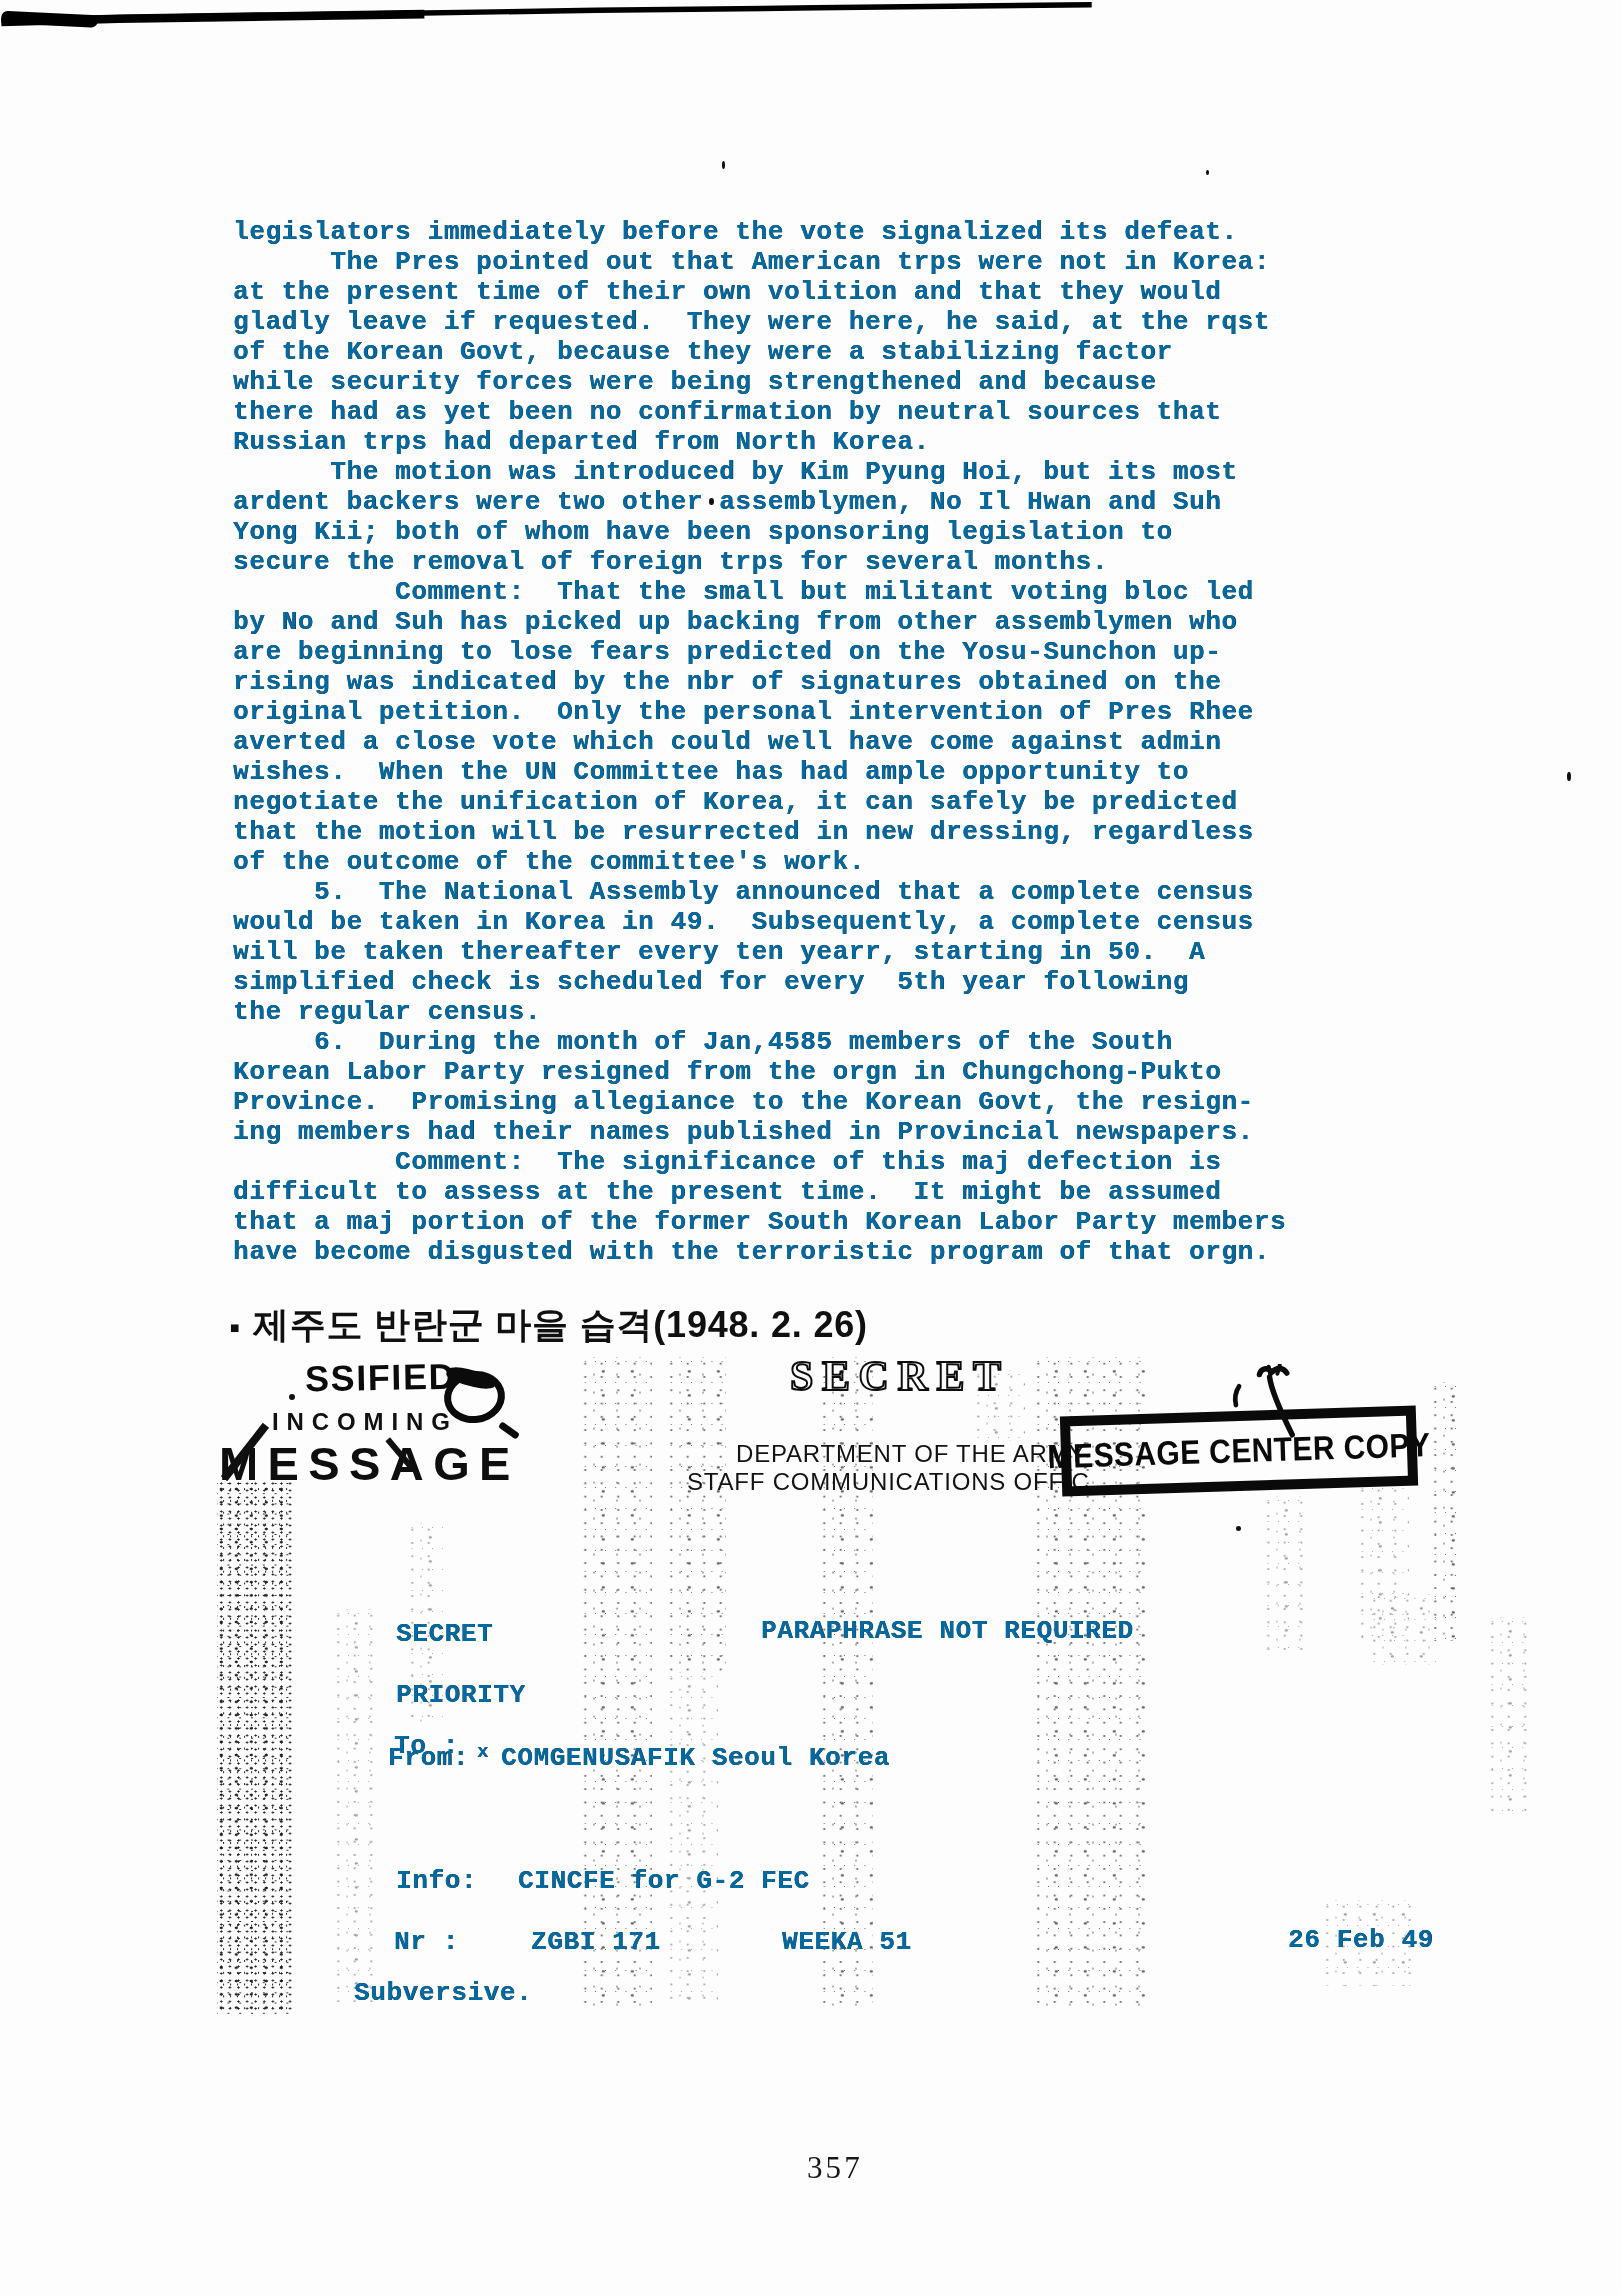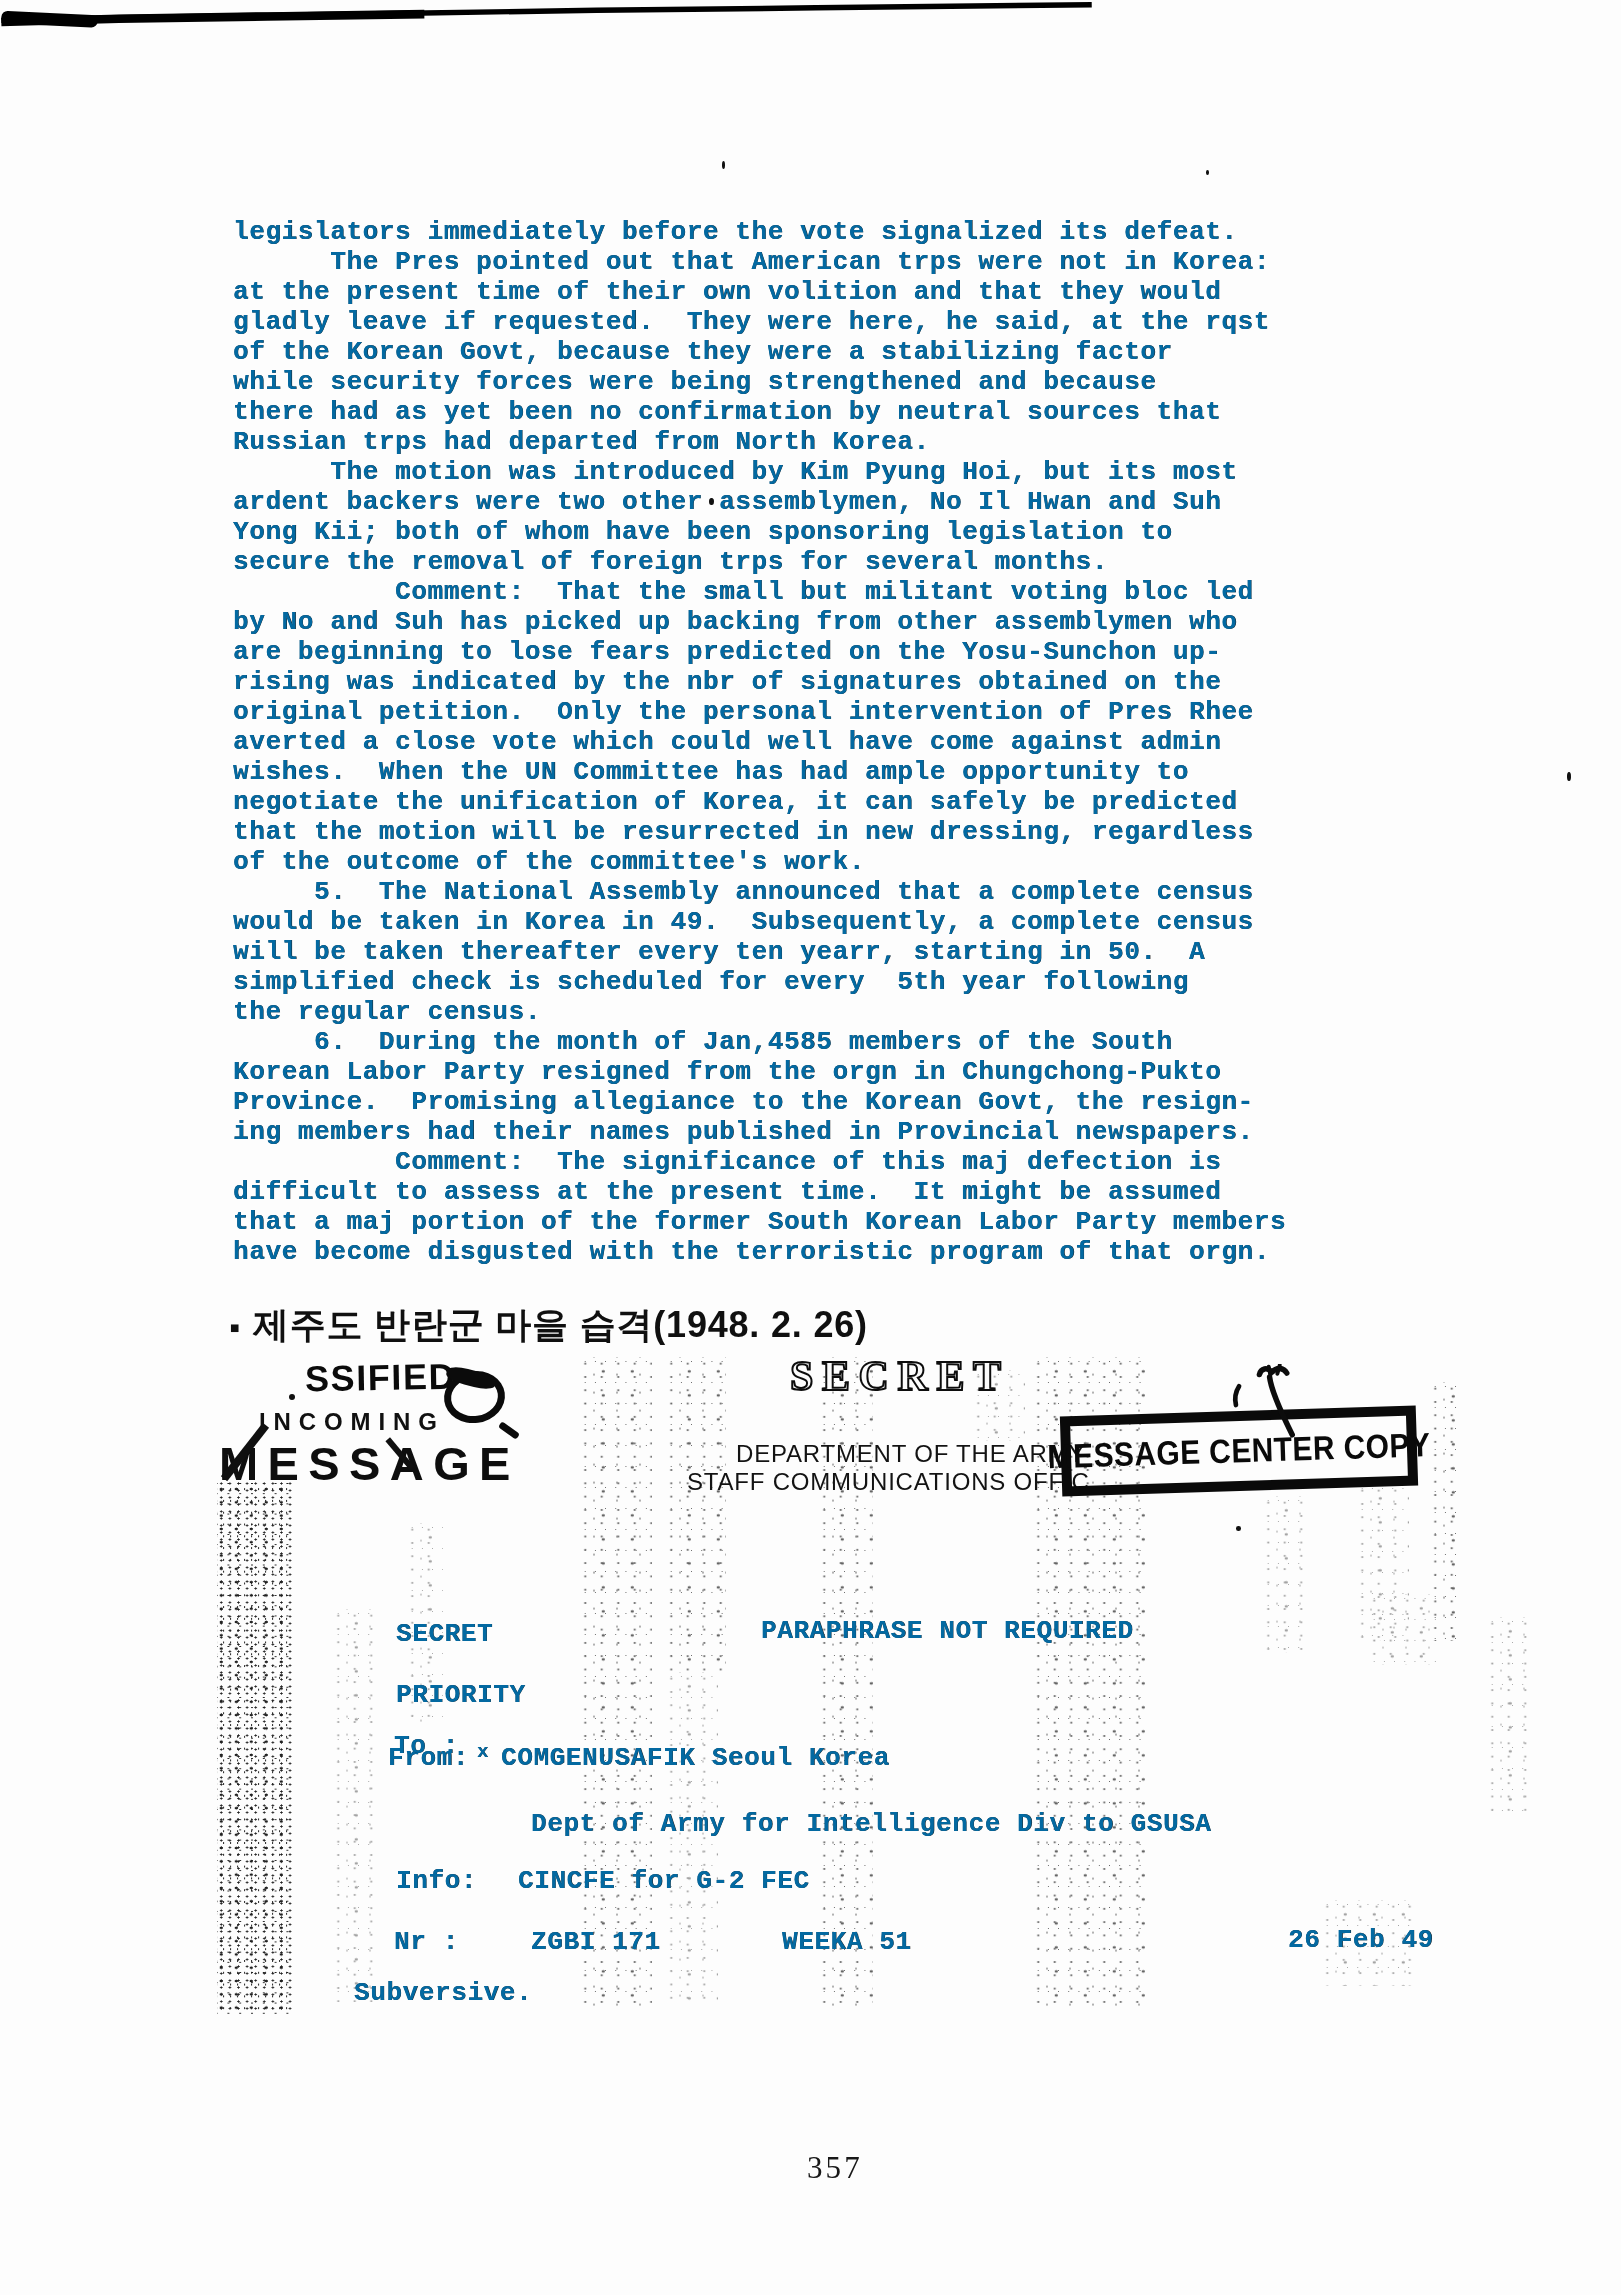--- a/index.html
+++ b/index.html
@@ -22,21 +22,21 @@
 
   
   .stamp-ssified { left:305px; top:1357px; font-size:36px; font-weight:700;
                    letter-spacing:1.6px; transform:rotate(-1deg); color:#0b0b0b; }
   .stamp-circle { left:444px; top:1371px; width:61px; height:52px;
                   border:7px solid #0b0b0b; border-radius:50%; transform:rotate(-8deg); }
   .circle-blob { left:446px; top:1370px; width:50px; height:15.7px; background:#0b0b0b;
                  transform:rotate(14deg); border-radius:40%; }
   .circle-tail { left:498px; top:1427px; width:22px; height:7px; background:#0b0b0b;
                  transform:rotate(35deg); border-radius:3.1px; }
-  .stamp-incoming { left:259px; top:1408px; font-size:24px; font-weight:700;
+  .stamp-incoming { left:272px; top:1408px; font-size:24px; font-weight:700;
                     letter-spacing:7.9px; color:#111; }
   .stamp-message { left:219px; top:1436px; font-size:47px; font-weight:700;
                    letter-spacing:9.4px; color:#0e0e0e; }
   .slash1 { left:241px; top:1418px; width:7.9px; height:68px; background:#101010; transform:rotate(38deg); }
   .slash2 { left:397px; top:1435px; width:5.5px; height:38px; background:#101010; transform:rotate(-40deg); }
 
   
   .stamp-secret-ornate { left:790px; top:1352px; font-family:"Liberation Serif",serif;
                          font-size:42px; font-weight:700; letter-spacing:8.6px;
                          color:#fbfbfb; -webkit-text-stroke:2px #0d0d0d; }
@@ -139,21 +139,20 @@
 
   <div class="abs mono msg-line l-secret">SECRET</div>
   <div class="abs mono msg-line l-paraphrase">PARAPHRASE NOT REQUIRED</div>
   <div class="abs mono msg-line l-priority">PRIORITY</div>
 
   <div class="abs mono msg-line l-from-label">From:</div>
   <div class="abs mono x-mark">x</div>
   <div class="abs mono msg-line l-from-value">COMGENUSAFIK Seoul Korea</div>
 
   <div class="abs mono msg-line l-to-label">To :</div>
-  <div class="abs mono msg-line l-to-value">Dept of Army for Intelligence Div to GSUSA</div>
 
   <div class="abs mono msg-line l-info-label">Info:</div>
   <div class="abs mono msg-line l-info-value">CINCFE for G-2 FEC</div>
 
   <div class="abs mono msg-line l-nr-label">Nr :</div>
   <div class="abs mono msg-line l-nr-value">ZGBI 171</div>
   <div class="abs mono msg-line l-weeka">WEEKA 51</div>
   <div class="abs mono msg-line l-date">26 Feb 49</div>
 
   <div class="abs mono msg-line l-subject">Subversive.</div>

